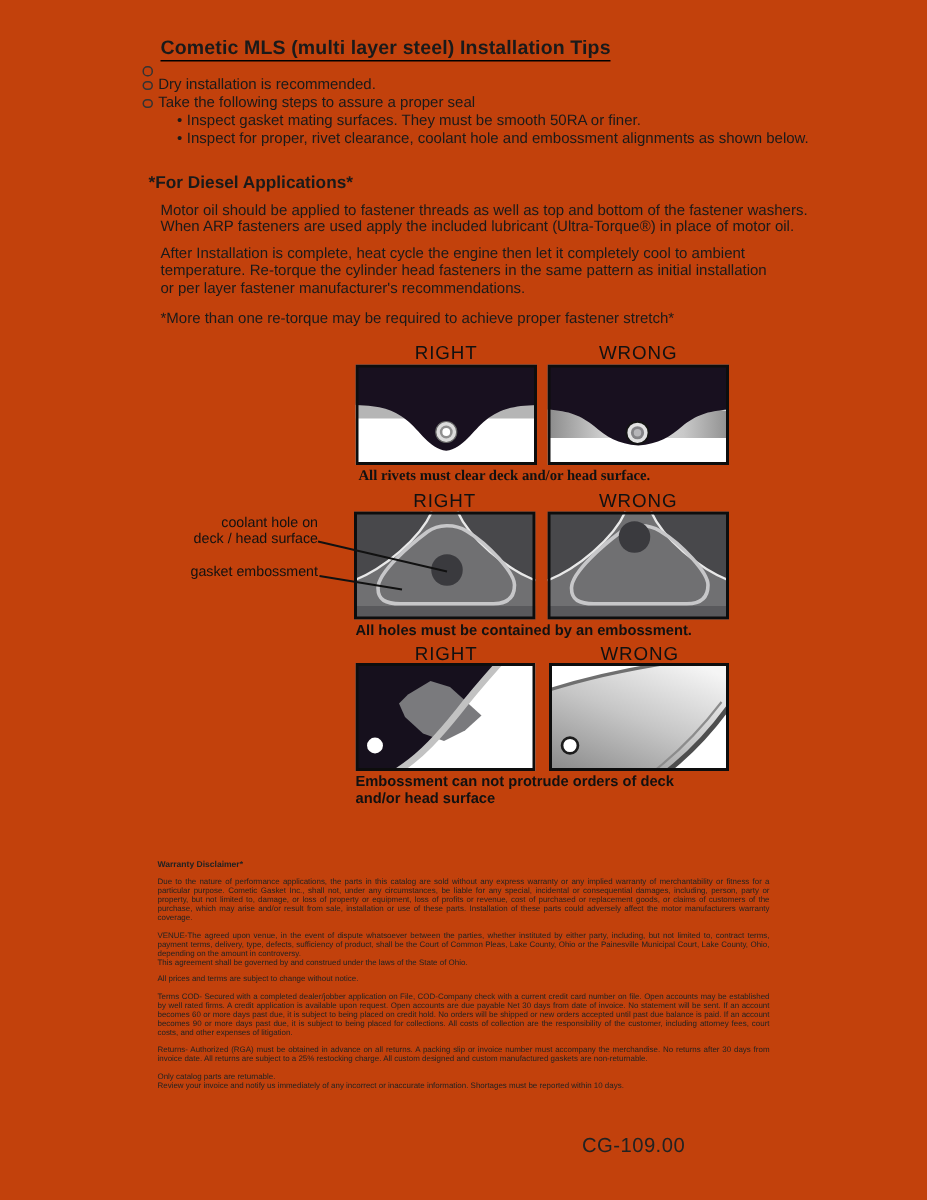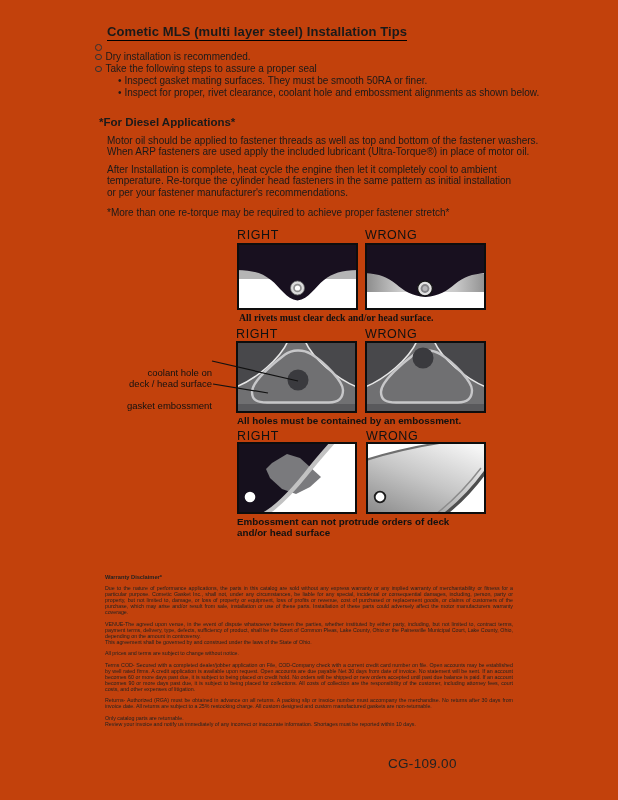--- a/index.html
+++ b/index.html
@@ -22,26 +22,26 @@
   }
   .sb-row { display:flex; line-height:12.1px; margin-left:23px; }
   .sb-marker { font-size:10px; margin-right:3px; flex:0 0 auto; }
 
   .diesel-heading { left:99px; top:116px; font-size:11.5px; font-weight:bold; }
   .body-para { font-size:10px; line-height:11.3px; }
   .diesel-p1 { left:107px; top:135px; width:450px; }
   .diesel-p2 { left:107px; top:164px; width:450px; }
   .diesel-note { left:107px; top:207px; width:450px; font-size:10px; }
 
-  .rw-label { font-size:12.5px; letter-spacing:0.6px; width:121px; color:#111; }
+  .rw-label { font-size:12.5px; letter-spacing:0.6px; text-align:center; width:121px; color:#111; }
   .caption { font-size:9.8px; font-weight:bold; color:#111; }
 
   .panel { display:block; }
 
-  .callout { right:408px; text-align:right; font-size:9.5px; line-height:10.8px; color:#111; width:120px;margin-top:24px; }
+  .callout { right:408px; text-align:right; font-size:9.5px; line-height:10.8px; color:#111; width:120px; }
   .callout-1 { left:92px; top:344px; width:120px; right:auto; }
   .callout-2 { left:92px; top:377px; width:120px; right:auto; }
   .callout-lines { left:128px; top:340px; pointer-events:none; z-index:5; }
 
   .legal { left:105px; top:574px; width:408px; font-size:5.3px; line-height:6px; text-align:justify; color:#222; }
   .legal-heading { font-weight:bold; font-size:5.7px; margin-bottom:5px; }
   .legal p { margin:0 0 5.5px 0; }
   .legal p.tight { margin-bottom:0; }
 
   .page-number { left:388px; top:756px; font-size:13.5px; color:#222; letter-spacing:0.3px; }
@@ -78,21 +78,21 @@
   <div class="abs diesel-heading">*For Diesel Applications*</div>
 
   <div class="abs body-para diesel-p1">
     <div>Motor oil should be applied to fastener threads as well as top and bottom of the fastener washers.</div>
     <div>When ARP fasteners are used apply the included lubricant (Ultra-Torque®) in place of motor oil.</div>
   </div>
 
   <div class="abs body-para diesel-p2">
     <div>After Installation is complete, heat cycle the engine then let it completely cool to ambient</div>
     <div>temperature. Re-torque the cylinder head fasteners in the same pattern as initial installation</div>
-    <div>or per your fastener manufacturer's recommendations.</div>
+    <div>or per layer fastener manufacturer's recommendations.</div>
   </div>
 
   <div class="abs diesel-note">*More than one re-torque may be required to achieve proper fastener stretch*</div>
 
   <div class="abs rw-label" style="left:237px; top:228px;">RIGHT</div>
   <div class="abs rw-label" style="left:365px; top:228px;">WRONG</div>
 
   <svg class="abs panel" style="left:237px; top:243px;" width="121" height="67" viewBox="0 0 121 67">
     <rect width="121" height="67" fill="#ffffff"></rect>
     <rect x="0" y="26" width="121" height="10" fill="#b5b5b5"></rect>

